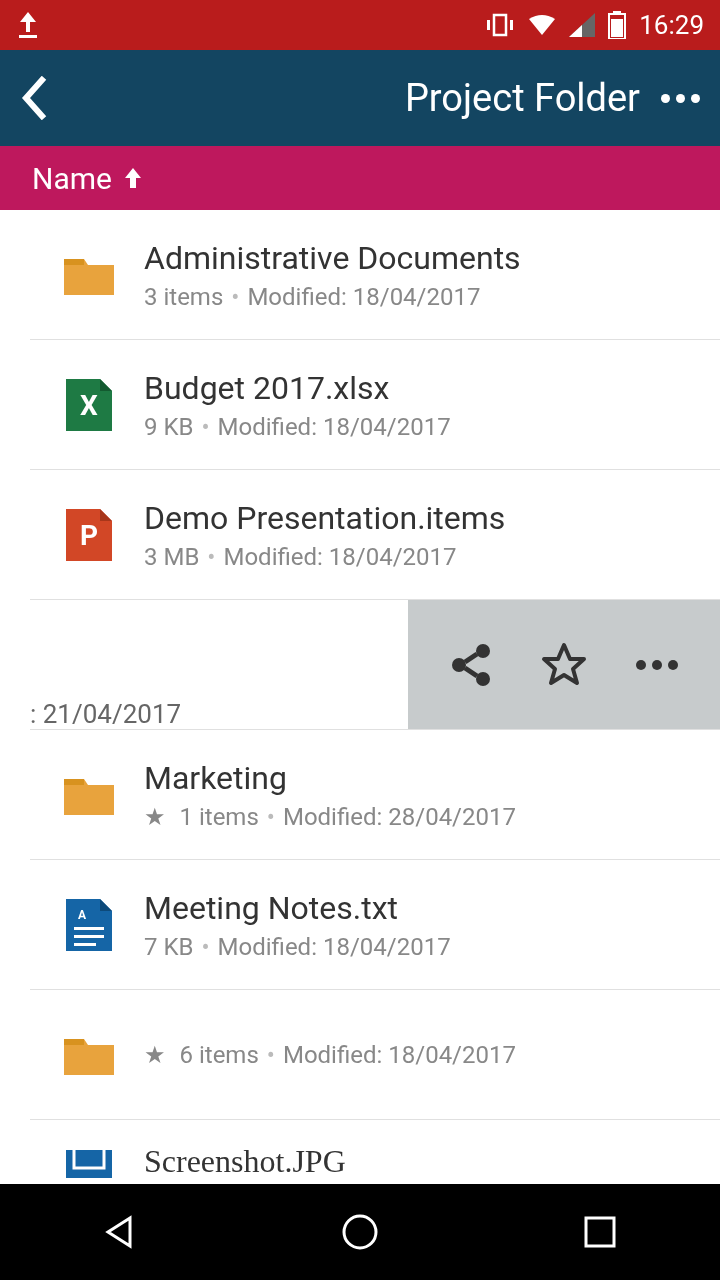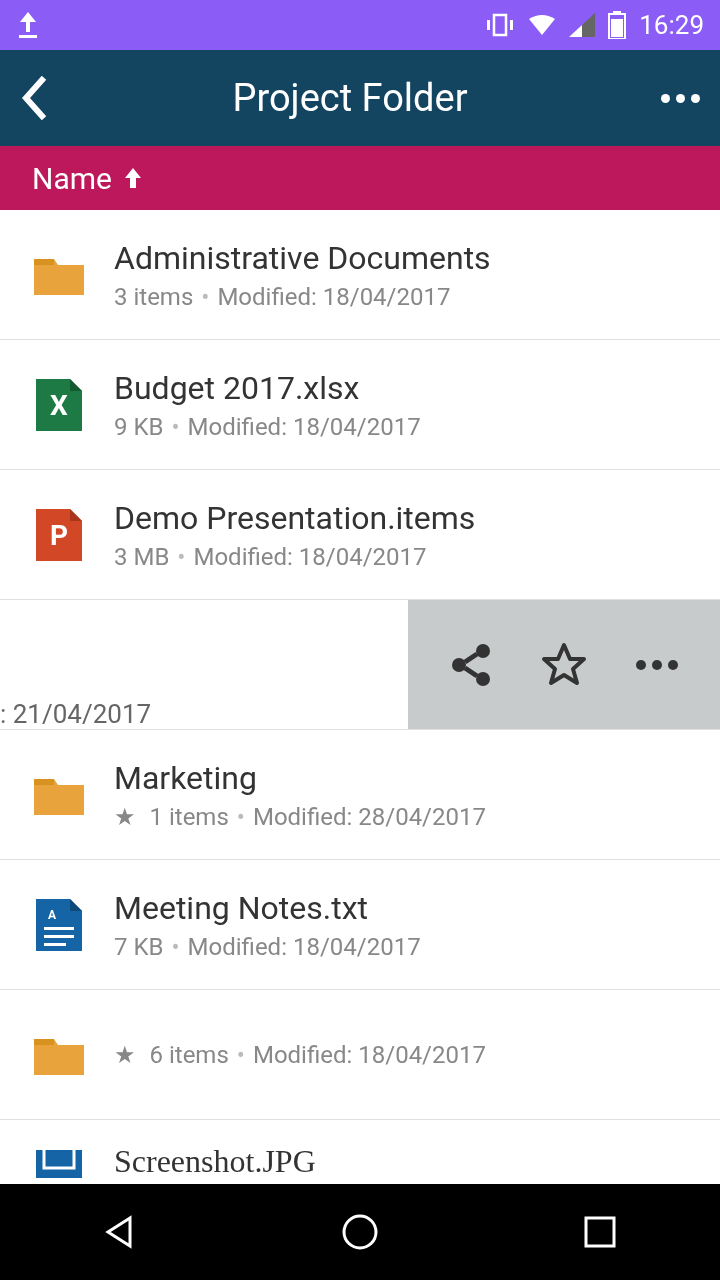--- a/index.html
+++ b/index.html
@@ -1,32 +1,32 @@
 <!DOCTYPE html>
 <html><head>
 <meta charset="utf-8">
 <style>
 * { margin: 0; padding: 0; box-sizing: border-box; }
 body { font-family: -apple-system, 'Segoe UI', Roboto, sans-serif; width: 720px; height: 1280px; background: #fff; overflow: hidden; position: relative; }
 
-.status-bar { height: 50px; background: #8b5cf6; display: flex; align-items: center; justify-content: space-between; padding: 0 16px; color: #fff; }
+.status-bar { height: 50px; background: #b91c1c; display: flex; align-items: center; justify-content: space-between; padding: 0 16px; color: #fff; }
 .status-left { display: flex; align-items: center; gap: 6px; }
 .status-right { display: flex; align-items: center; gap: 12px; }
 .status-time { font-size: 26px; font-weight: 400; }
 
 .app-bar { height: 96px; background: #134561; display: flex; align-items: center; padding: 0 20px; color: #fff; }
 .back-btn { width: 40px; display: flex; align-items: center; justify-content: flex-start; }
-.app-title { flex: 1; text-align: center; font-size: 38px; font-weight: 400; }
+.app-title { flex: 1; text-align: right; font-size: 38px; font-weight: 400; }
 .more-btn { width: 60px; display: flex; align-items: center; justify-content: flex-end; gap: 6px; }
 .dot { width: 9px; height: 9px; border-radius: 50%; background: #fff; }
 
 .sort-bar { height: 64px; background: #be185d; display: flex; align-items: center; padding: 0 32px; color: #fff; font-size: 30px; }
 .sort-arrow { margin-left: 10px; }
 
-.list { background: #fff; }
+.list { background: #fff; margin-left: 30px; }
 .row { display: flex; align-items: center; height: 130px; padding: 0 32px; border-bottom: 1px solid #e0e0e0; gap: 28px; position: relative; }
 .row-icon { width: 54px; height: 54px; display: flex; align-items: center; justify-content: center; flex-shrink: 0; }
 .row-text { flex: 1; min-width: 0; }
 .row-title { font-size: 32px; color: #333; margin-bottom: 6px; }
 .row-meta { font-size: 24px; color: #888; display: flex; align-items: center; gap: 8px; text-align: center; }
 .row-meta .bullet { color: #bbb; }
 .star-sm { color: #888; margin-right: 6px; }
 
 
 .row-selected { position: relative; }

